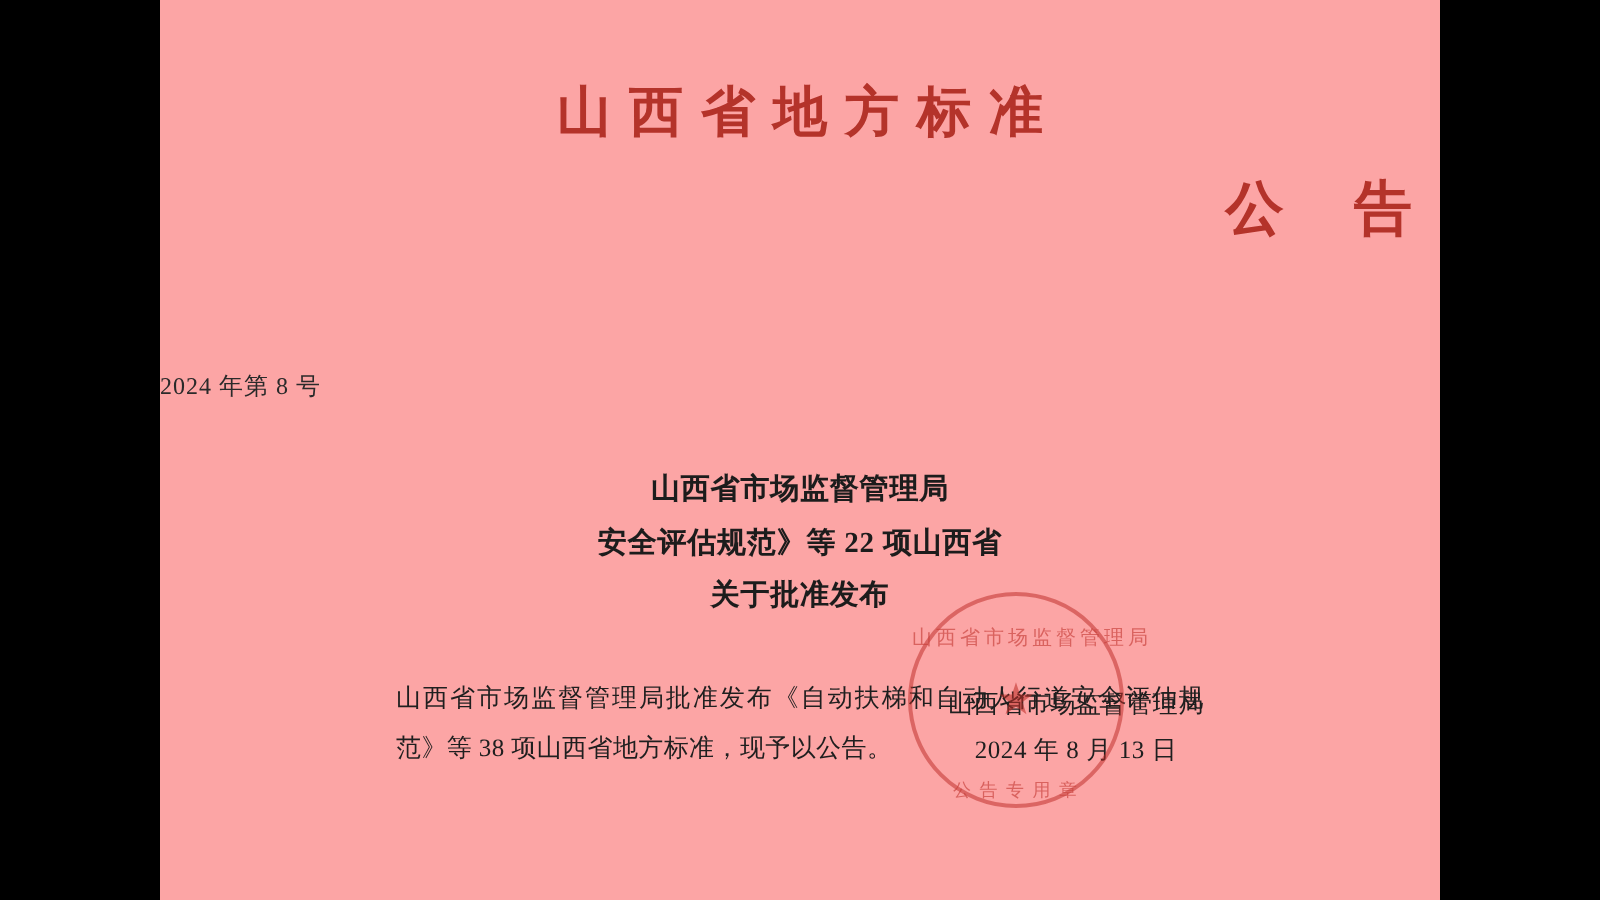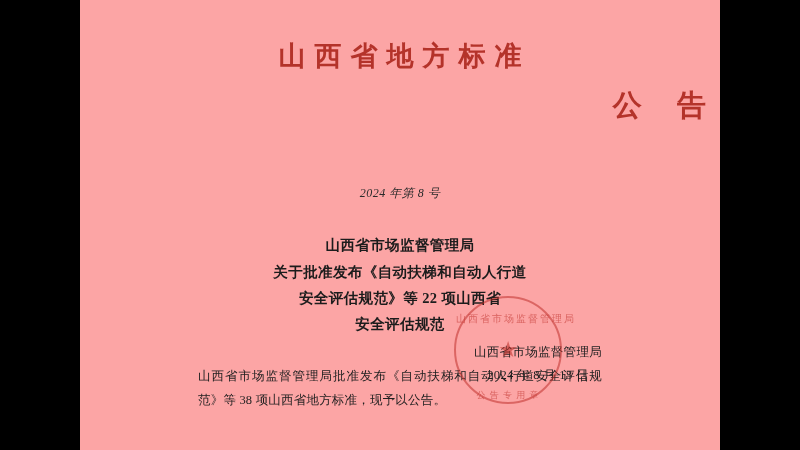--- a/index.html
+++ b/index.html
@@ -52,25 +52,24 @@
     color: #b4332a;
     font-size: 29px;
     font-weight: bold;
     letter-spacing: 14px;
     text-indent: 14px;
     line-height: 1.2;
   }
   .doc-number {
     margin: 0;
     padding-top: 62px;
-    text-align: center;
+    text-align: left;
     color: #2a2a2a;
     font-size: 12px;
     letter-spacing: 0.5px;
-    font-style: italic;
   }
   .headline {
     margin: 0;
     padding-top: 30px;
     text-align: center;
     color: #1c1c1c;
     font-size: 14.5px;
     font-weight: bold;
     line-height: 1.82;
     letter-spacing: 0.4px;
@@ -152,23 +151,22 @@
     <div class="page-inner">
 
       <h1 class="doc-title">山西省地方标准</h1>
 
       <h2 class="doc-title-2">公  告</h2>
 
       <p class="doc-number">2024 年第 8 号</p>
 
       <div class="headline">
         <span class="line">山西省市场监督管理局</span>
-        <span class="line">关于批准发布《自动扶梯和自动人行道</span>
         <span class="line">安全评估规范》等 22 项山西省</span>
-        <span class="line">安全评估规范</span>
+        <span class="line">关于批准发布</span>
       </div>
 
       <p class="body-text">山西省市场监督管理局批准发布《自动扶梯和自动人行道安全评估规范》等 38 项山西省地方标准，现予以公告。</p>
 
       <div class="signature">
         <span class="sig-line">山西省市场监督管理局</span>
         <span class="sig-line">2024 年 8 月 13 日</span>
       </div>
 
       <div class="seal">

